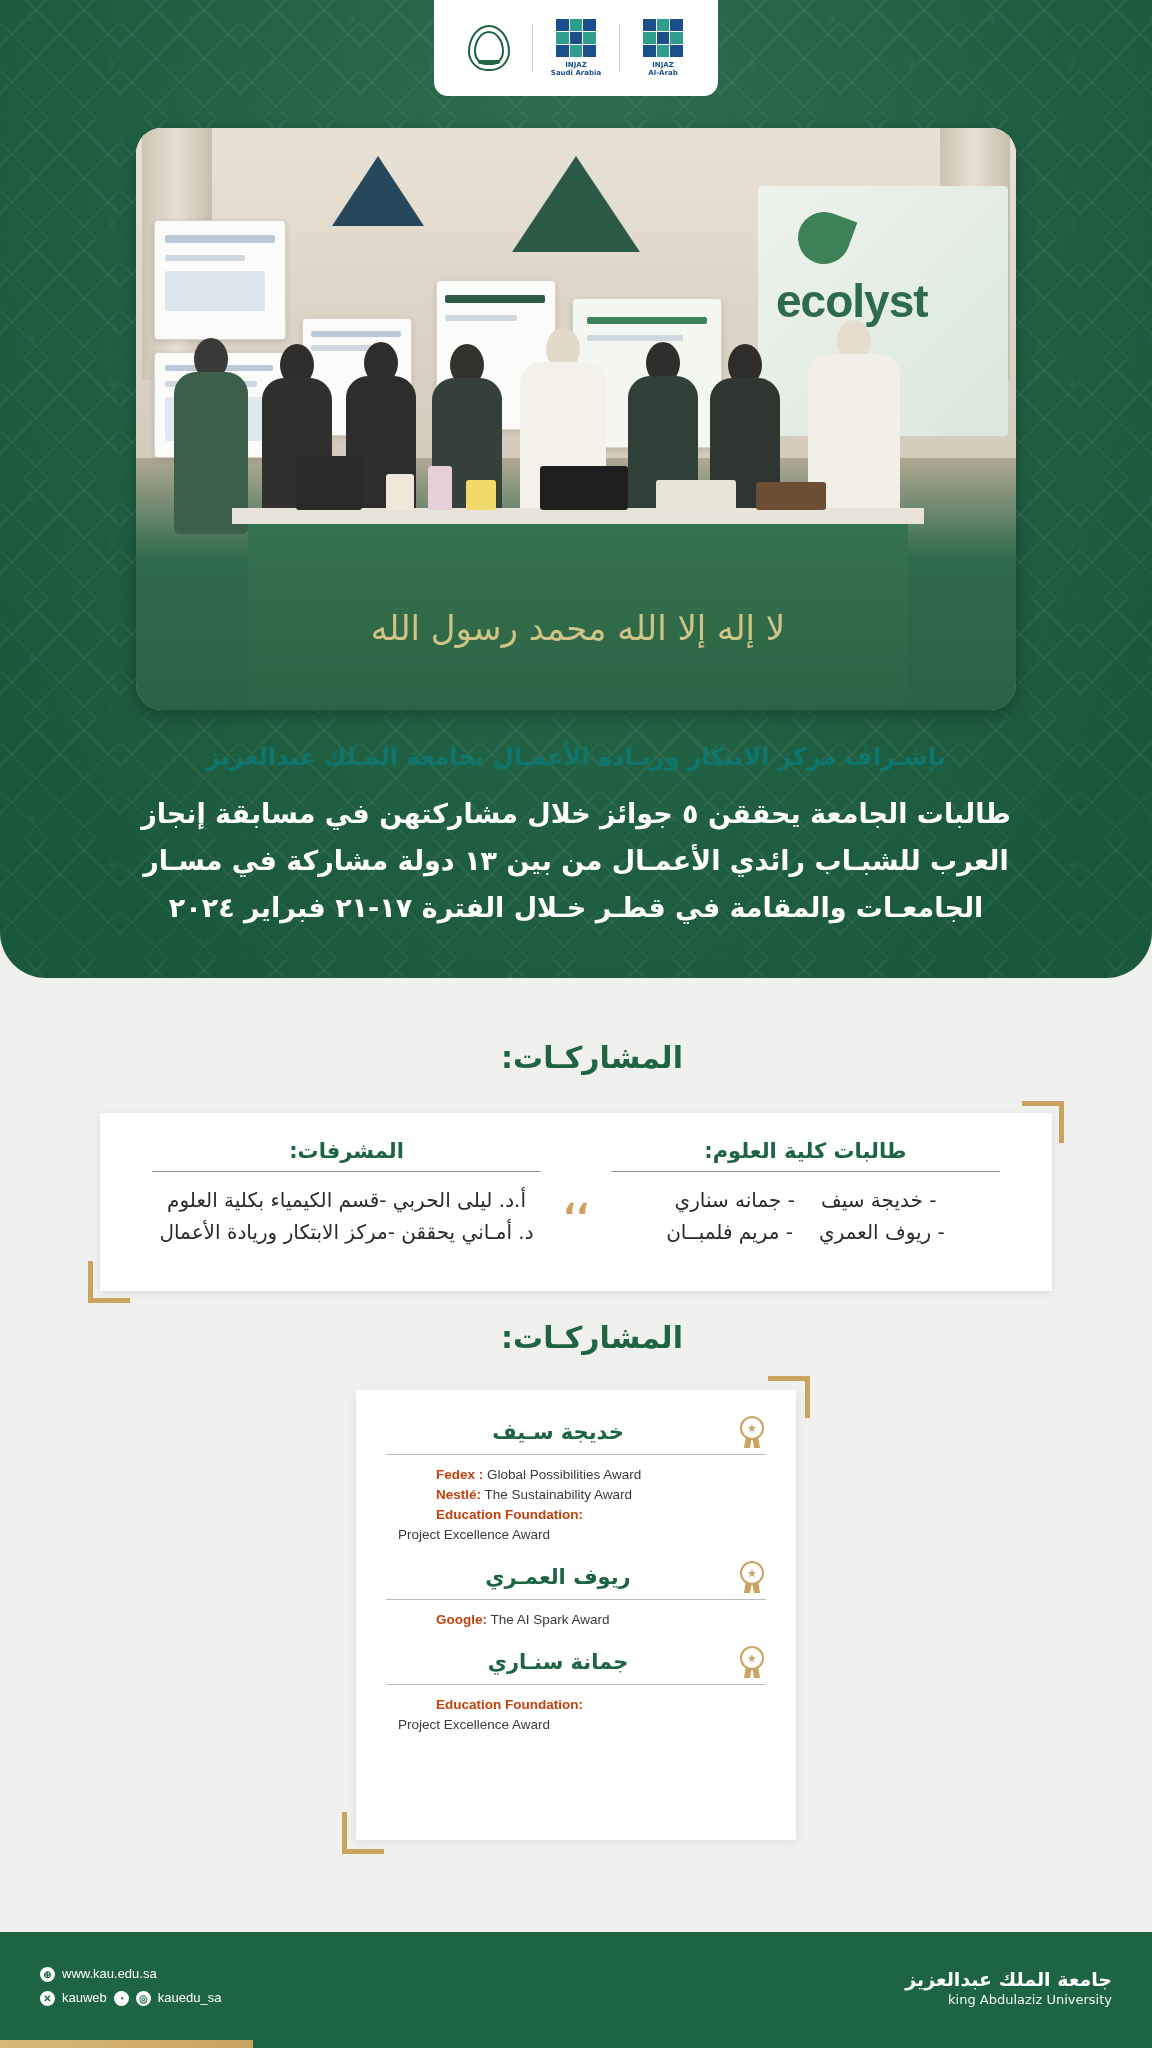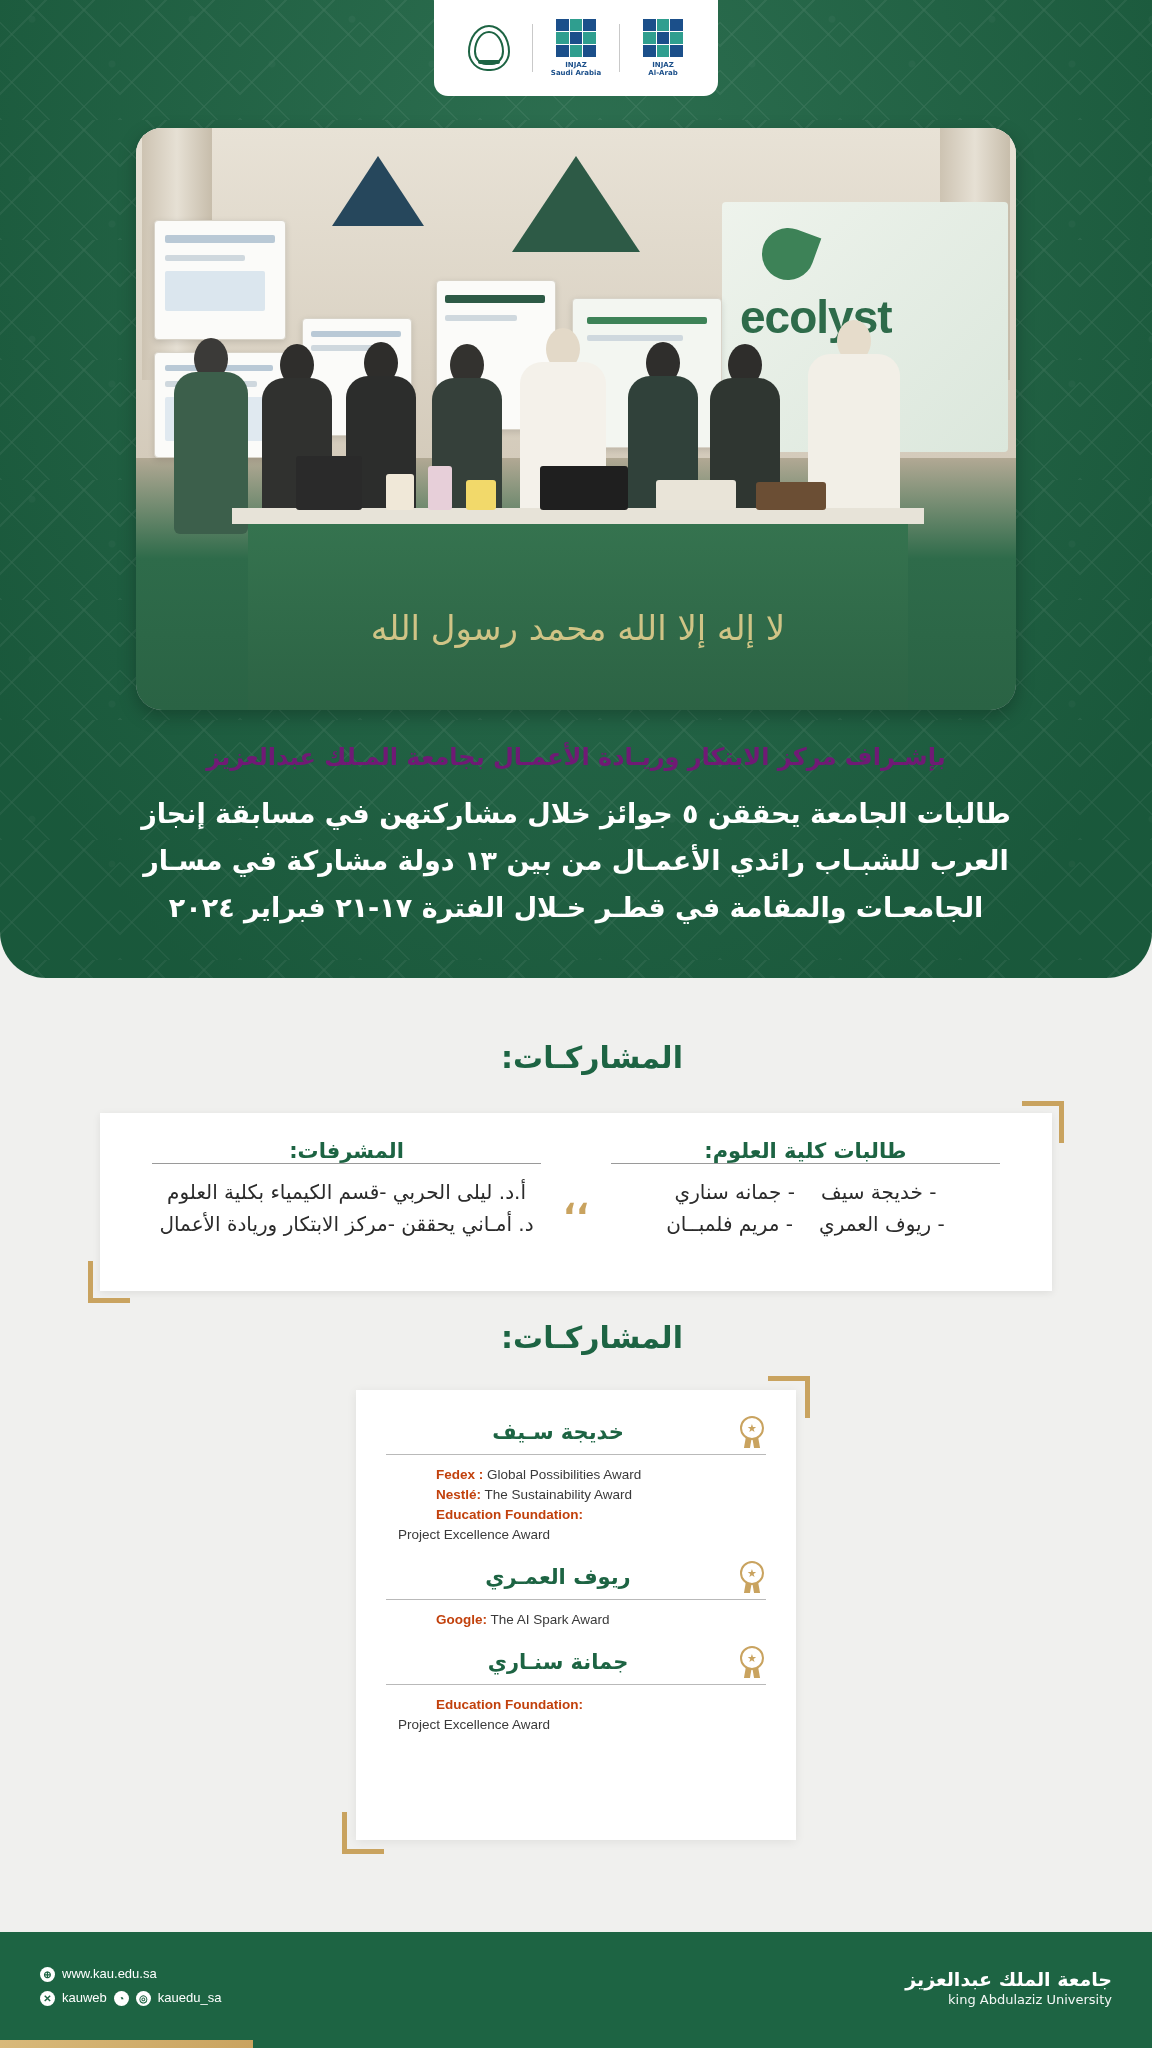--- a/index.html
+++ b/index.html
@@ -151,22 +151,22 @@
   .poster {
     position: absolute;
     background: #fbfbf9;
     border: 1px solid #d8d3c8;
     border-radius: 4px;
     box-shadow: 0 2px 6px rgba(0,0,0,.12);
   }
   .poster .bar { position:absolute; background:#b9c9d6; border-radius:2px; }
   .ecolyst-banner {
     position: absolute;
-    top: 74px; left: 8px;
-    width: 286px; height: 250px;
+    top: 58px; left: 8px;
+    width: 250px; height: 250px;
     background: linear-gradient(135deg,#eef3ec,#dbe7dc);
     border-radius: 4px;
   }
   .ecolyst-text {
     position: absolute;
     top: 88px; left: 18px;
     font-family: "Liberation Sans", sans-serif;
     font-size: 46px;
     font-weight: bold;
     color: #2e6b4a;
@@ -240,21 +240,21 @@
 
   
   .headline-wrap {
     position: absolute;
     top: 740px;
     left: 0; right: 0;
     padding: 0 112px;
     text-align: center;
   }
   .kicker {
-    color: #701a75;
+    color: #0f766e;
     font-size: 24px;
     font-weight: bold;
     letter-spacing: 0px;
     margin-bottom: 16px;
     line-height: 34px;
   }
   .headline {
     color: #ffffff;
     font-size: 27px;
     font-weight: bold;
@@ -296,21 +296,21 @@
   }
   .corner.tl { top: -12px; right: -12px; border-top-width: 5px; border-right-width: 5px; }
   .corner.br { bottom: -12px; left: -12px; border-bottom-width: 5px; border-left-width: 5px; }
 
   .pcol { flex: 1; padding: 0 18px; }
   .pcol-head {
     color: #1d6443;
     font-size: 21px;
     font-weight: bold;
     text-align: center;
-    padding-bottom: 0;
+    padding-bottom: 8px;
     border-bottom: 1px solid #9a9a9a;
     margin-bottom: 12px;
   }
   .pcol-body {
     color: #2b2b2b;
     font-size: 20px;
     line-height: 32px;
     text-align: center;
   }
   .names-row { display: flex; justify-content: center; gap: 26px; }

